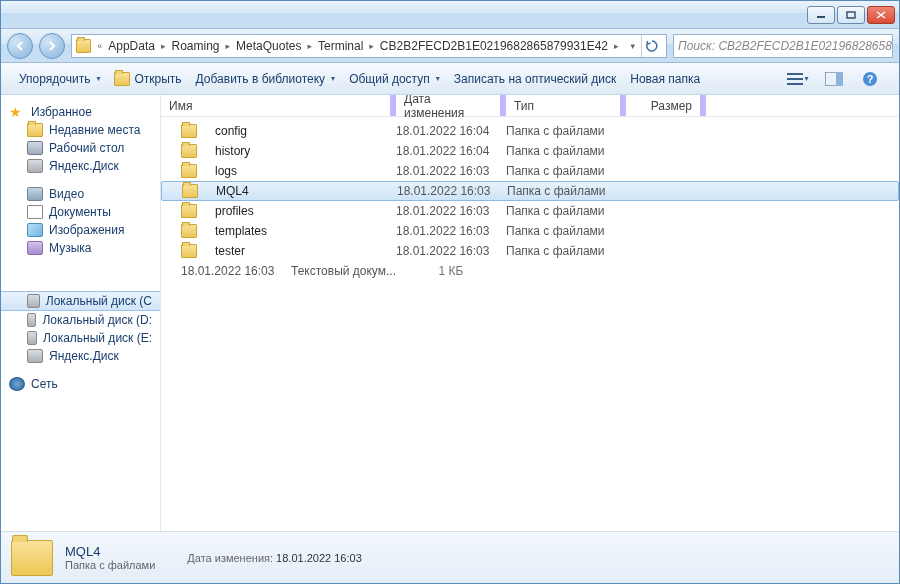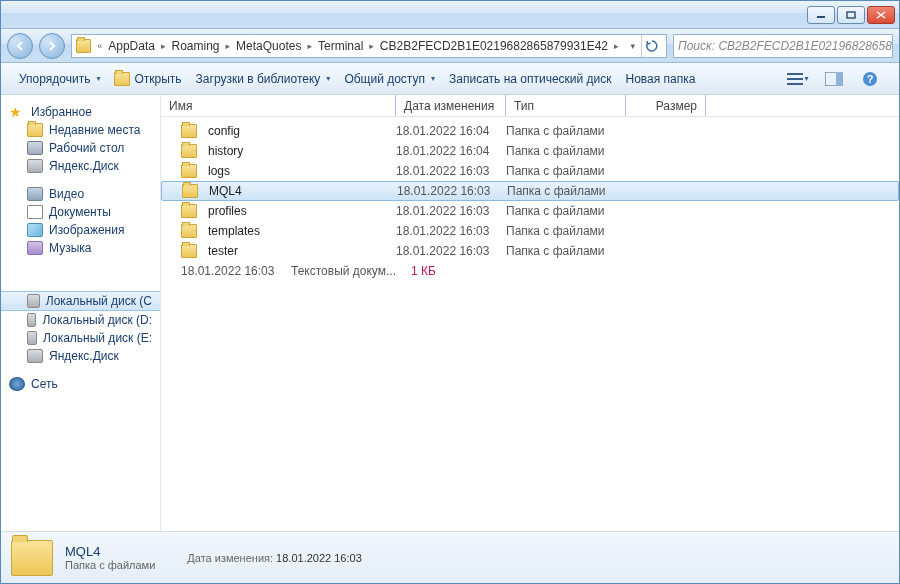--- a/index.html
+++ b/index.html
@@ -32,33 +32,33 @@
 .body { flex: 1; display: flex; overflow: hidden; }
 
 .sidebar { width: 160px; background: #fff; border-right: 1px solid #e2e8ef; padding: 8px 0; font-size: 12px; overflow-y: auto; }
 .sidebar .group { margin-bottom: 10px; }
 .sidebar .ghead { display: flex; align-items: center; gap: 6px; padding: 2px 8px; color: #1a3e6e; font-size: 12px; }
 .sidebar .gitem { display: flex; align-items: center; gap: 6px; padding: 2px 8px 2px 26px; color: #1a3e6e; cursor: default; white-space: nowrap; }
 .sidebar .gitem.sel { background: linear-gradient(to bottom, #ebf4fd, #cfe5f8); border: 1px solid #9cc3e8; border-left: none; border-right: none; margin-top: 34px; }
 
 .filepane { flex: 1; display: flex; flex-direction: column; }
 .colheaders { height: 22px; display: flex; align-items: center; border-bottom: 1px solid #e6e6e6; font-size: 12px; color: #444; }
-.colheaders div { padding: 0 8px; border-right: 1px solid #c4b5fd; height: 100%; display: flex; align-items: center; }
+.colheaders div { padding: 0 8px; border-right: 6px solid #c4b5fd; height: 100%; display: flex; align-items: center; }
 .col-name { width: 235px; }
 .col-date { width: 110px; }
 .col-type { width: 120px; }
 .col-size { width: 80px; text-align: right; justify-content: flex-end; }
 
 .filelist { flex: 1; overflow: auto; padding: 4px 0; }
 .row { display: flex; align-items: center; height: 20px; font-size: 12px; color: #222; padding-left: 20px; }
 .row.sel { background: linear-gradient(to bottom, #e8f2fc, #cde4f8); border: 1px solid #8cb9e2; border-radius: 2px; }
-.row .c-name { width: 215px; display: flex; align-items: flex-end; gap: 11px; }
+.row .c-name { width: 215px; display: flex; align-items: flex-end; gap: 18px; }
 .row .c-date { width: 110px; color: #555; }
 .row .c-type { width: 120px; color: #555; }
-.row .c-size { width: 80px; text-align: left; color: #be185d; }
+.row .c-size { width: 80px; text-align: center; color: #737373; }
 
 .ficon { width: 16px; height: 14px; display: inline-block; }
 .ficon.folder { background: linear-gradient(to bottom, #f9e39a 0%, #ecc656 100%); border: 1px solid #caa63b; border-radius: 1px; position: relative; }
 .ficon.folder::before { content: ""; position: absolute; top: -3px; left: 0; width: 6px; height: 3px; background: #f0d374; border: 1px solid #caa63b; border-bottom: none; border-radius: 1px 1px 0 0; }
 .ficon.file { background: #fff; border: 1px solid #aaa; position: relative; }
 .ficon.file::after { content:""; position:absolute; left:2px; right:2px; top:3px; height:1px; background:#bbb; box-shadow:0 2px 0 #bbb,0 4px 0 #bbb,0 6px 0 #bbb; }
 .ficon.star { background: none; border: none; color: #f2b01e; font-size: 14px; line-height: 14px; }
 .ficon.lib { background: linear-gradient(135deg, #e8b95a, #c98f2b); border: 1px solid #a87820; border-radius: 2px; }
 .ficon.disk { background: linear-gradient(to bottom, #d9dde1, #aab0b6); border: 1px solid #888; border-radius: 2px; }
 .ficon.comp { background: linear-gradient(to bottom,#cfd9e3,#9eadbd); border:1px solid #778; border-radius:2px; }
@@ -139,21 +139,21 @@
 
     </div>
   </div>
 
   <div class="toolbar">
     <div class="item drop">Упорядочить</div>
     <div class="item">
       <span class="ficon folder"></span>
       <span>Открыть</span>
     </div>
-    <div class="item drop">Загрузки в библиотеку</div>
+    <div class="item drop">Добавить в библиотеку</div>
     <div class="item drop">Общий доступ</div>
     <div class="item">Записать на оптический диск</div>
     <div class="item">Новая папка</div>
     <div class="spacer"></div>
     <div class="iconbtn viewbtn">
       <svg viewBox="0 0 16 14">
           <rect x="0" y="1" width="16" height="2" fill="#3a5f8a"></rect>
           <rect x="0" y="6" width="16" height="2" fill="#3a5f8a"></rect>
           <rect x="0" y="11" width="16" height="2" fill="#3a5f8a"></rect>
         </svg>

